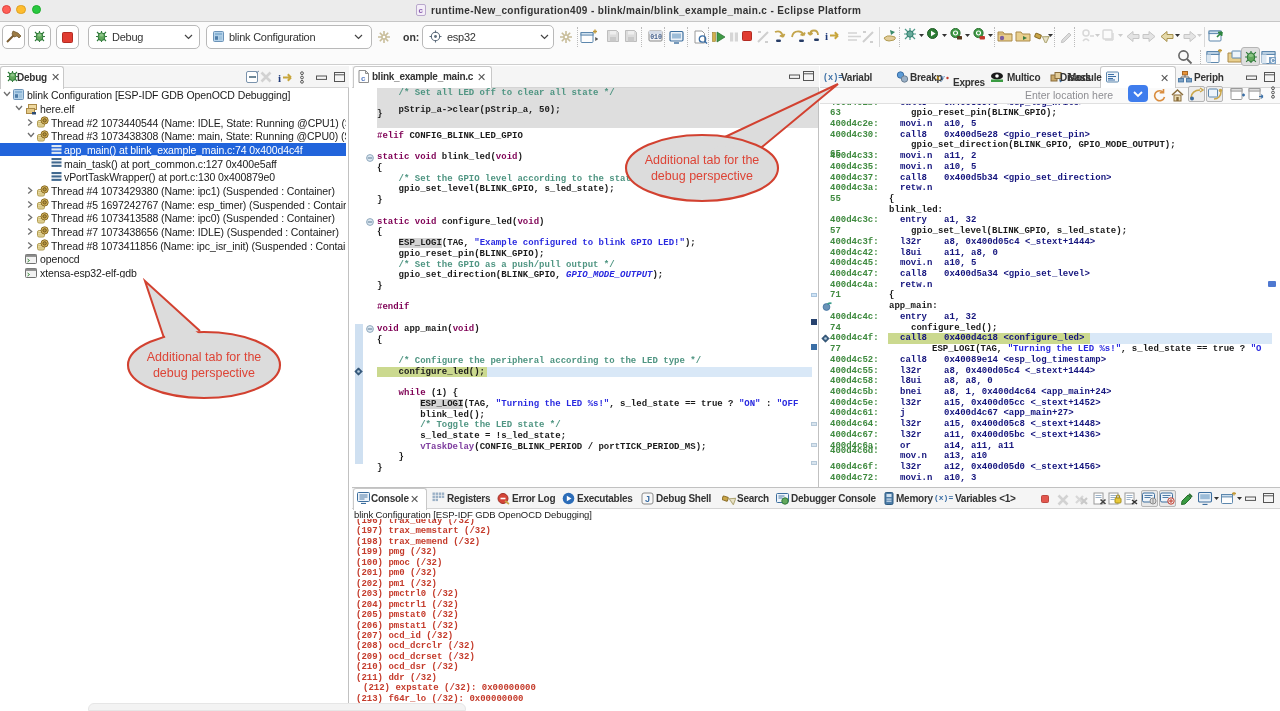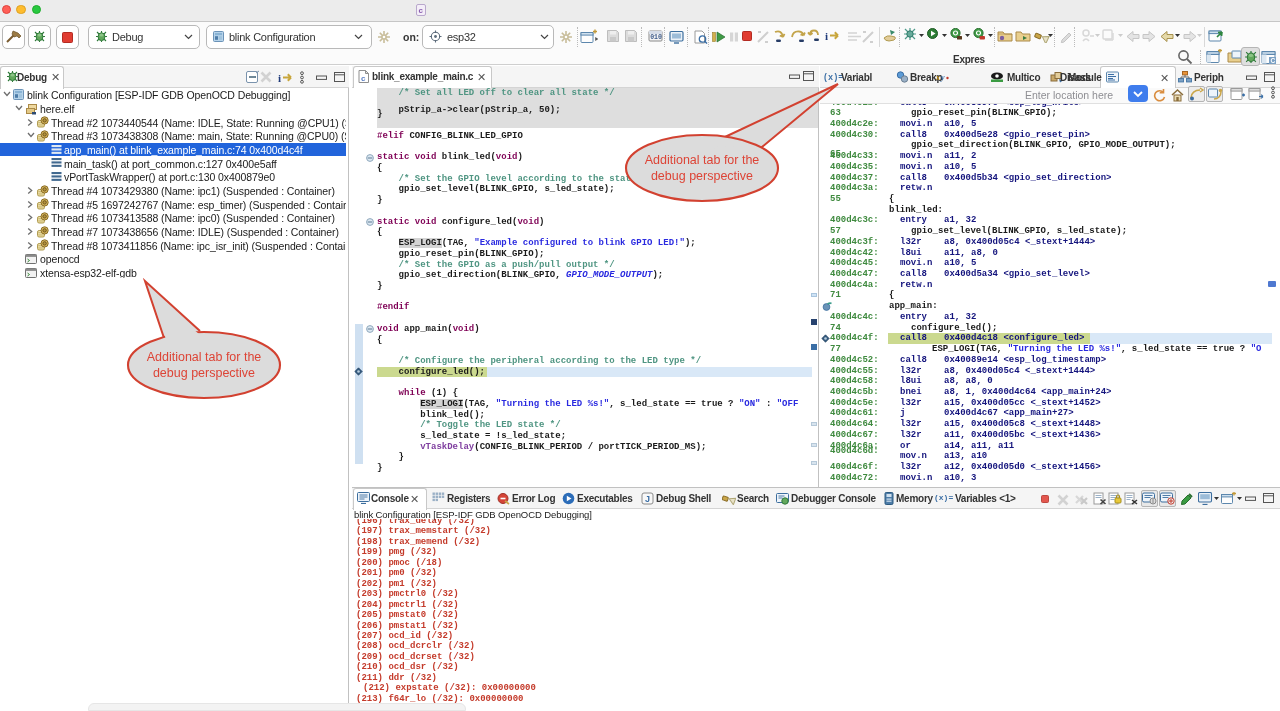--- a/index.html
+++ b/index.html
@@ -19,20 +19,21 @@
 <div class="ab" style="left:0;top:0;width:1280px;height:22px;background:#ececec;border-bottom:1px solid #c6c6c6"></div>
 <div class="ab" style="left:1.8000000000000007px;top:4.7px;width:9.2px;height:9.2px;border-radius:50%;background:#ff5f57;border:0.5px solid #e0443e"></div>
 <div class="ab" style="left:16.4px;top:4.7px;width:9.2px;height:9.2px;border-radius:50%;background:#febc2e;border:0.5px solid #dea123"></div>
 <div class="ab" style="left:32.199999999999996px;top:4.7px;width:9.2px;height:9.2px;border-radius:50%;background:#28c840;border:0.5px solid #1dad2b"></div>
 <div class="ab" style="left:416px;top:4px;width:10px;height:12px">
       <svg style="" width="10" height="12" viewBox="0 0 10 12">
         <rect x="0.5" y="0.5" width="9" height="11" rx="1.5" fill="#f4eef8" stroke="#b9a8cc"></rect>
         <text x="2.5" y="9" font-size="8" font-weight="bold" fill="#8a5fb0" font-family="Liberation Sans">c</text>
       </svg>
     </div>
+<div class="ab" style="left:431px;top:4.5px;font-size:10px;font-weight:700;color:#333;letter-spacing:0.36px">runtime-New_configuration409 - blink/main/blink_example_main.c - Eclipse Platform</div>
 <div class="ab" style="left:0;top:22px;width:1280px;height:43px;background:#fbfbfb;border-bottom:1px solid #cfcfcf"></div>
 <div class="ab" style="left:2px;top:25px;width:23px;height:24px;background:#fff;border:1px solid #b9b9b9;border-radius:5px"></div>
 <div class="ab" style="left:5px;top:29px">
       <svg style="" width="16" height="16" viewBox="0 0 16 16">
         <path d="M2 13 L9 6" stroke="#7a5c30" stroke-width="2"></path>
         <path d="M8 2 l5 2 l3 3 l-2 2 l-2-2 l-3 1 l-2-3 z" fill="#9c7b45" stroke="#6b5226" stroke-width="0.7"></path>
       </svg>
     </div>
 <div class="ab" style="left:28px;top:25px;width:23px;height:24px;background:#fff;border:1px solid #b9b9b9;border-radius:5px"></div>
 <div class="ab" style="left:33px;top:30px">
@@ -723,21 +724,21 @@
       </svg>
     </div>
 <div class="ab tabtx" style="left:910px;top:71.5px">Breakp</div>
 <div class="ab" style="left:936px;top:71px">
       <svg style="" width="14" height="12" viewBox="0 0 14 12">
         <text x="0" y="9" font-size="8" font-style="italic" font-weight="bold" fill="#b8860b" font-family="Liberation Serif">x</text>
         <text x="5" y="9" font-size="8" font-style="italic" font-weight="bold" fill="#3a6ea5" font-family="Liberation Serif">y</text>
         <circle cx="11.5" cy="7" r="1.2" fill="#c0392b"></circle>
       </svg>
     </div>
-<div class="ab tabtx" style="left:953px;top:54px">Expres</div>
+<div class="ab tabtx" style="left:953px;top:77px">Expres</div>
 <div class="ab" style="left:990px;top:71px">
       <svg style="" width="14" height="12" viewBox="0 0 14 12">
         <ellipse cx="7" cy="5" rx="6" ry="3.6" fill="#1a1a1a"></ellipse>
         <circle cx="7" cy="5" r="1.8" fill="#fff"></circle>
         <rect x="1" y="8.5" width="12" height="2.5" fill="#3a9b42"></rect>
       </svg>
     </div>
 <div class="ab tabtx" style="left:1007px;top:71.5px">Multico</div>
 <div class="ab" style="left:1050px;top:71px">
       <svg style="" width="14" height="12" viewBox="0 0 14 12">
@@ -1115,21 +1116,21 @@
         <rect x="0.5" y="0.5" width="10" height="9" fill="none" stroke="#555"></rect>
         <path d="M0.5 2.8 h10" stroke="#555"></path>
       </svg>
     </div>
 <div class="ab" style="left:354px;top:509px;font-size:9.5px;color:#222;letter-spacing:-0.1px">blink Configuration [ESP-IDF GDB OpenOCD Debugging]</div>
 <div class="ab" style="left:352px;top:519px;width:928px;height:192px;overflow:hidden">
 <div class="cline mono red" style="left:4px;top:-3.00px">(196) trax_delay (/32)</div>
 <div class="cline mono red" style="left:4px;top:7.45px">(197) trax_memstart (/32)</div>
 <div class="cline mono red" style="left:4px;top:17.90px">(198) trax_memend (/32)</div>
 <div class="cline mono red" style="left:4px;top:28.35px">(199) pmg (/32)</div>
-<div class="cline mono red" style="left:4px;top:38.80px">(200) pmoc (/18)</div>
+<div class="cline mono red" style="left:4px;top:38.80px">(100) pmoc (/32)</div>
 <div class="cline mono red" style="left:4px;top:49.25px">(201) pm0 (/32)</div>
 <div class="cline mono red" style="left:4px;top:59.70px">(202) pm1 (/32)</div>
 <div class="cline mono red" style="left:4px;top:70.15px">(203) pmctrl0 (/32)</div>
 <div class="cline mono red" style="left:4px;top:80.60px">(204) pmctrl1 (/32)</div>
 <div class="cline mono red" style="left:4px;top:91.05px">(205) pmstat0 (/32)</div>
 <div class="cline mono red" style="left:4px;top:101.50px">(206) pmstat1 (/32)</div>
 <div class="cline mono red" style="left:4px;top:111.95px">(207) ocd_id (/32)</div>
 <div class="cline mono red" style="left:4px;top:122.40px">(208) ocd_dcrclr (/32)</div>
 <div class="cline mono red" style="left:4px;top:132.85px">(209) ocd_dcrset (/32)</div>
 <div class="cline mono red" style="left:4px;top:143.30px">(210) ocd_dsr (/32)</div>

